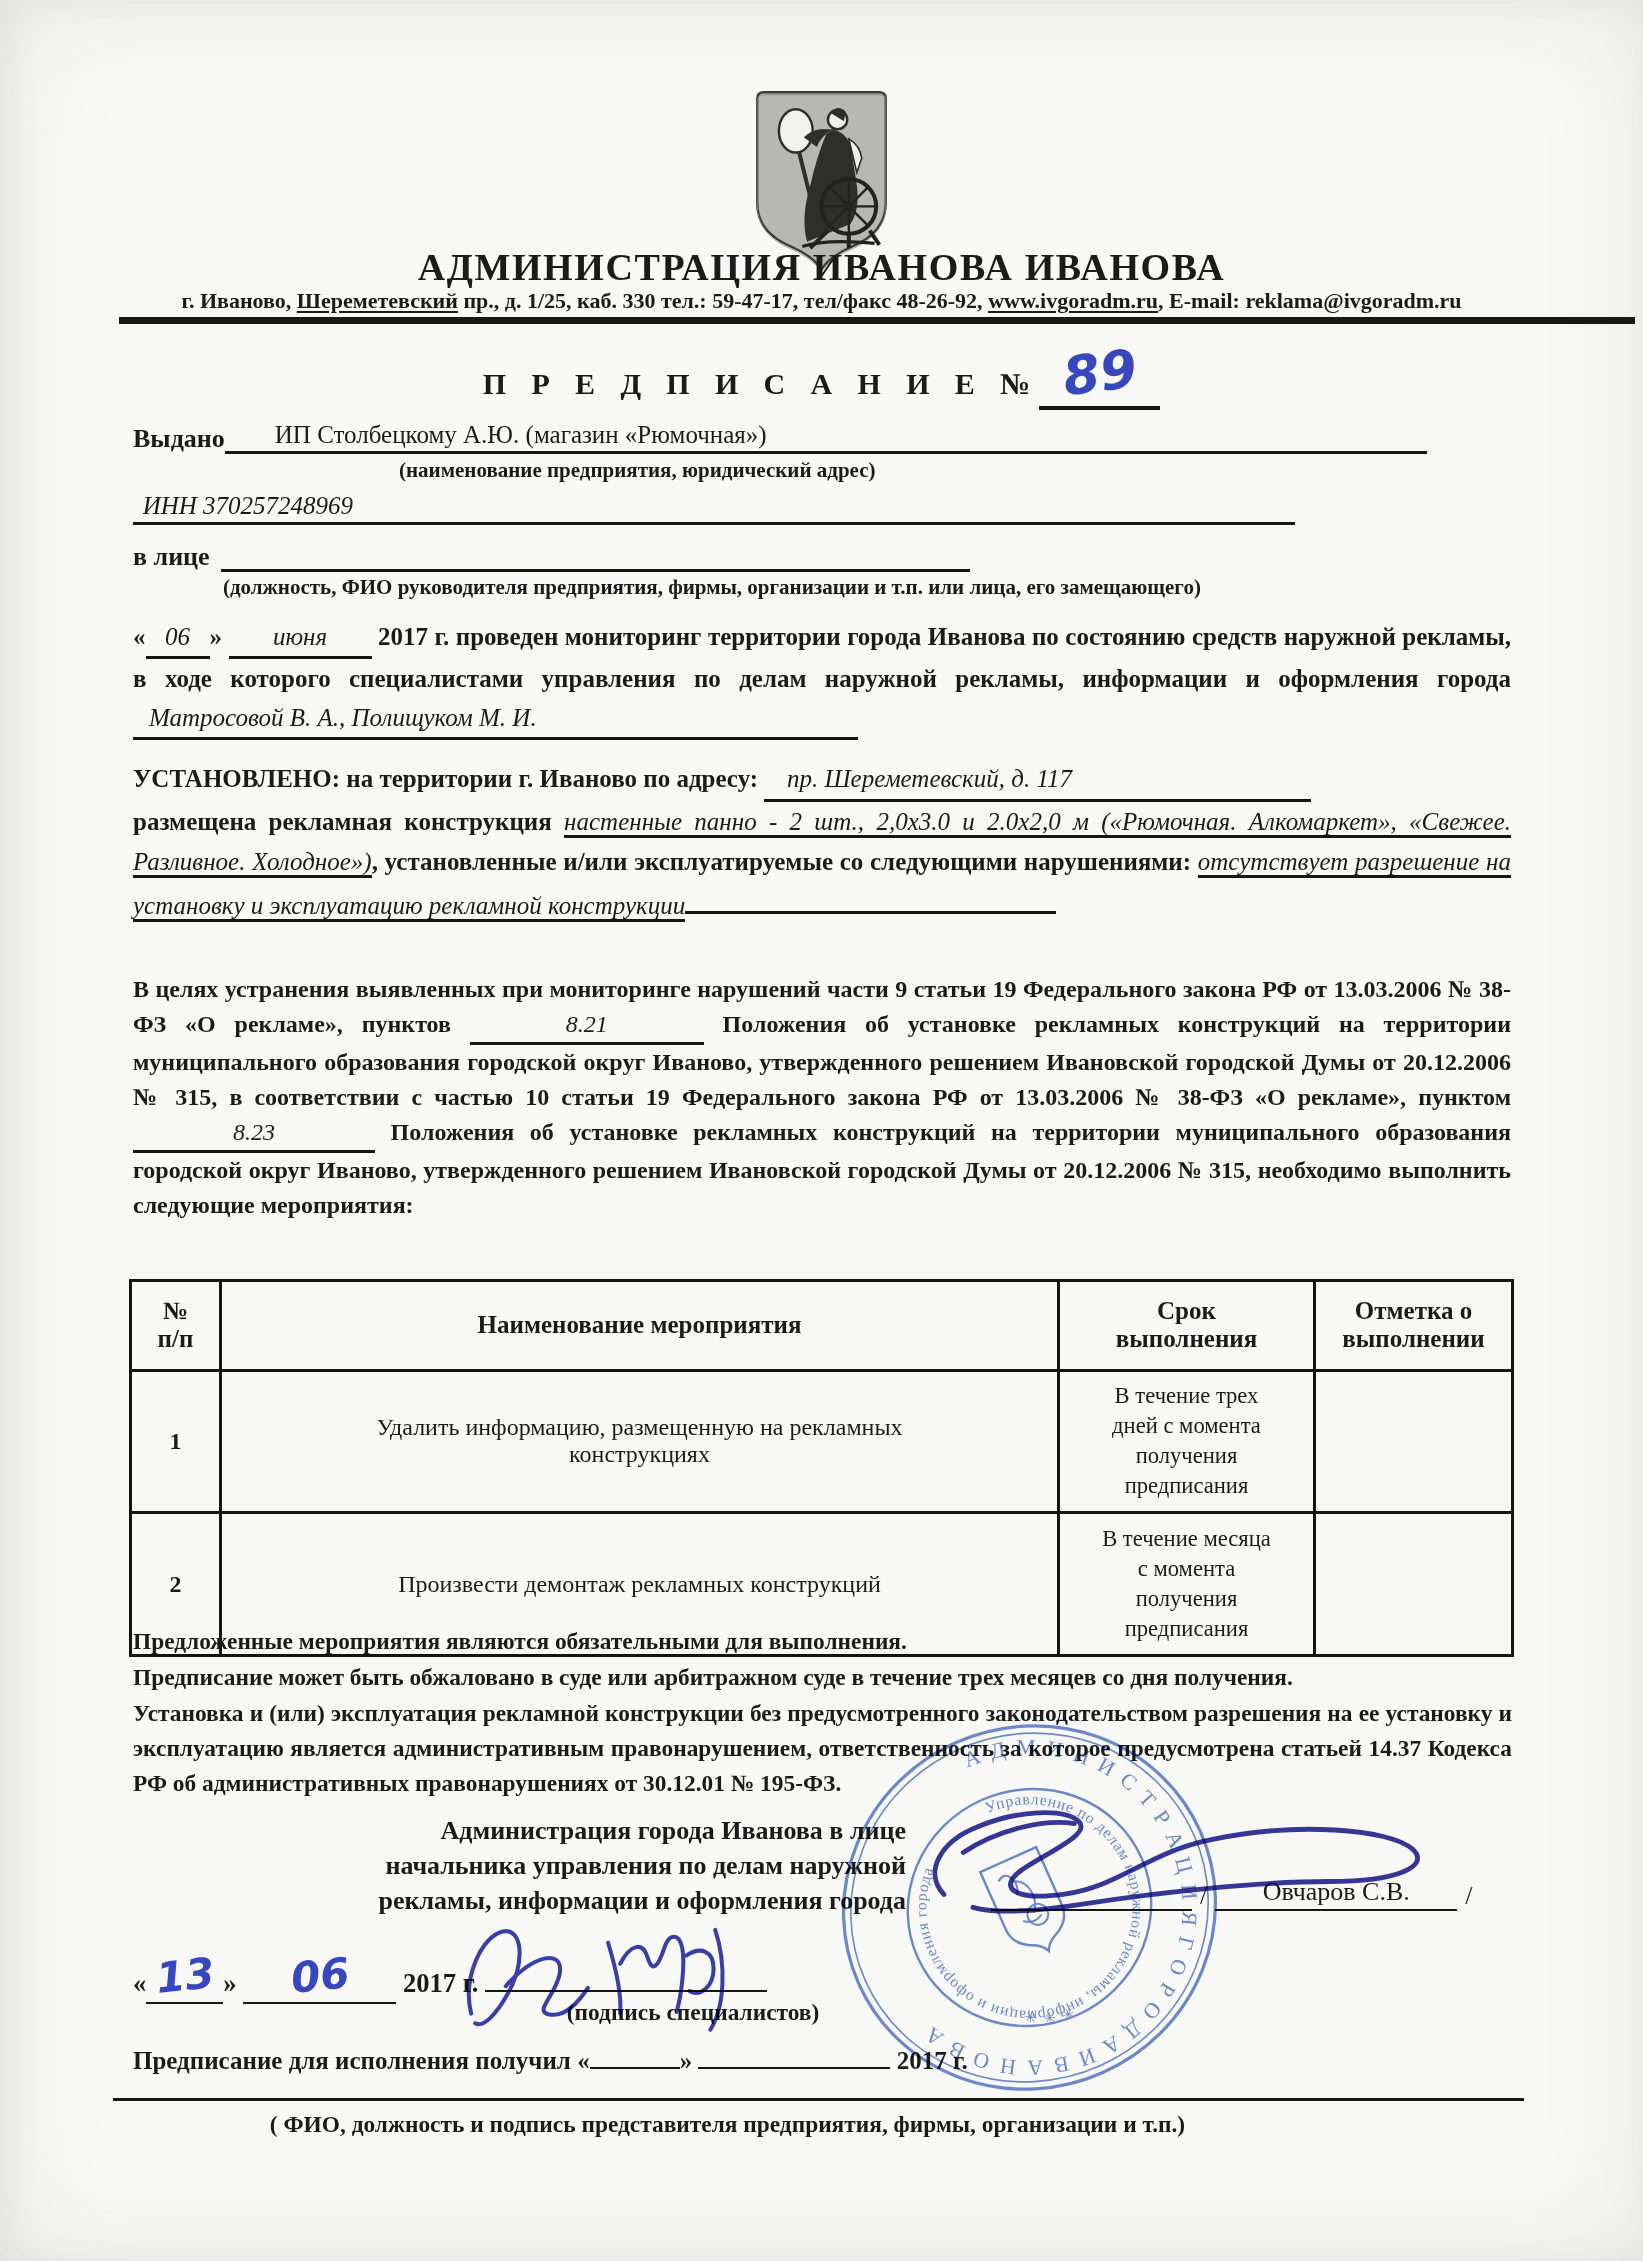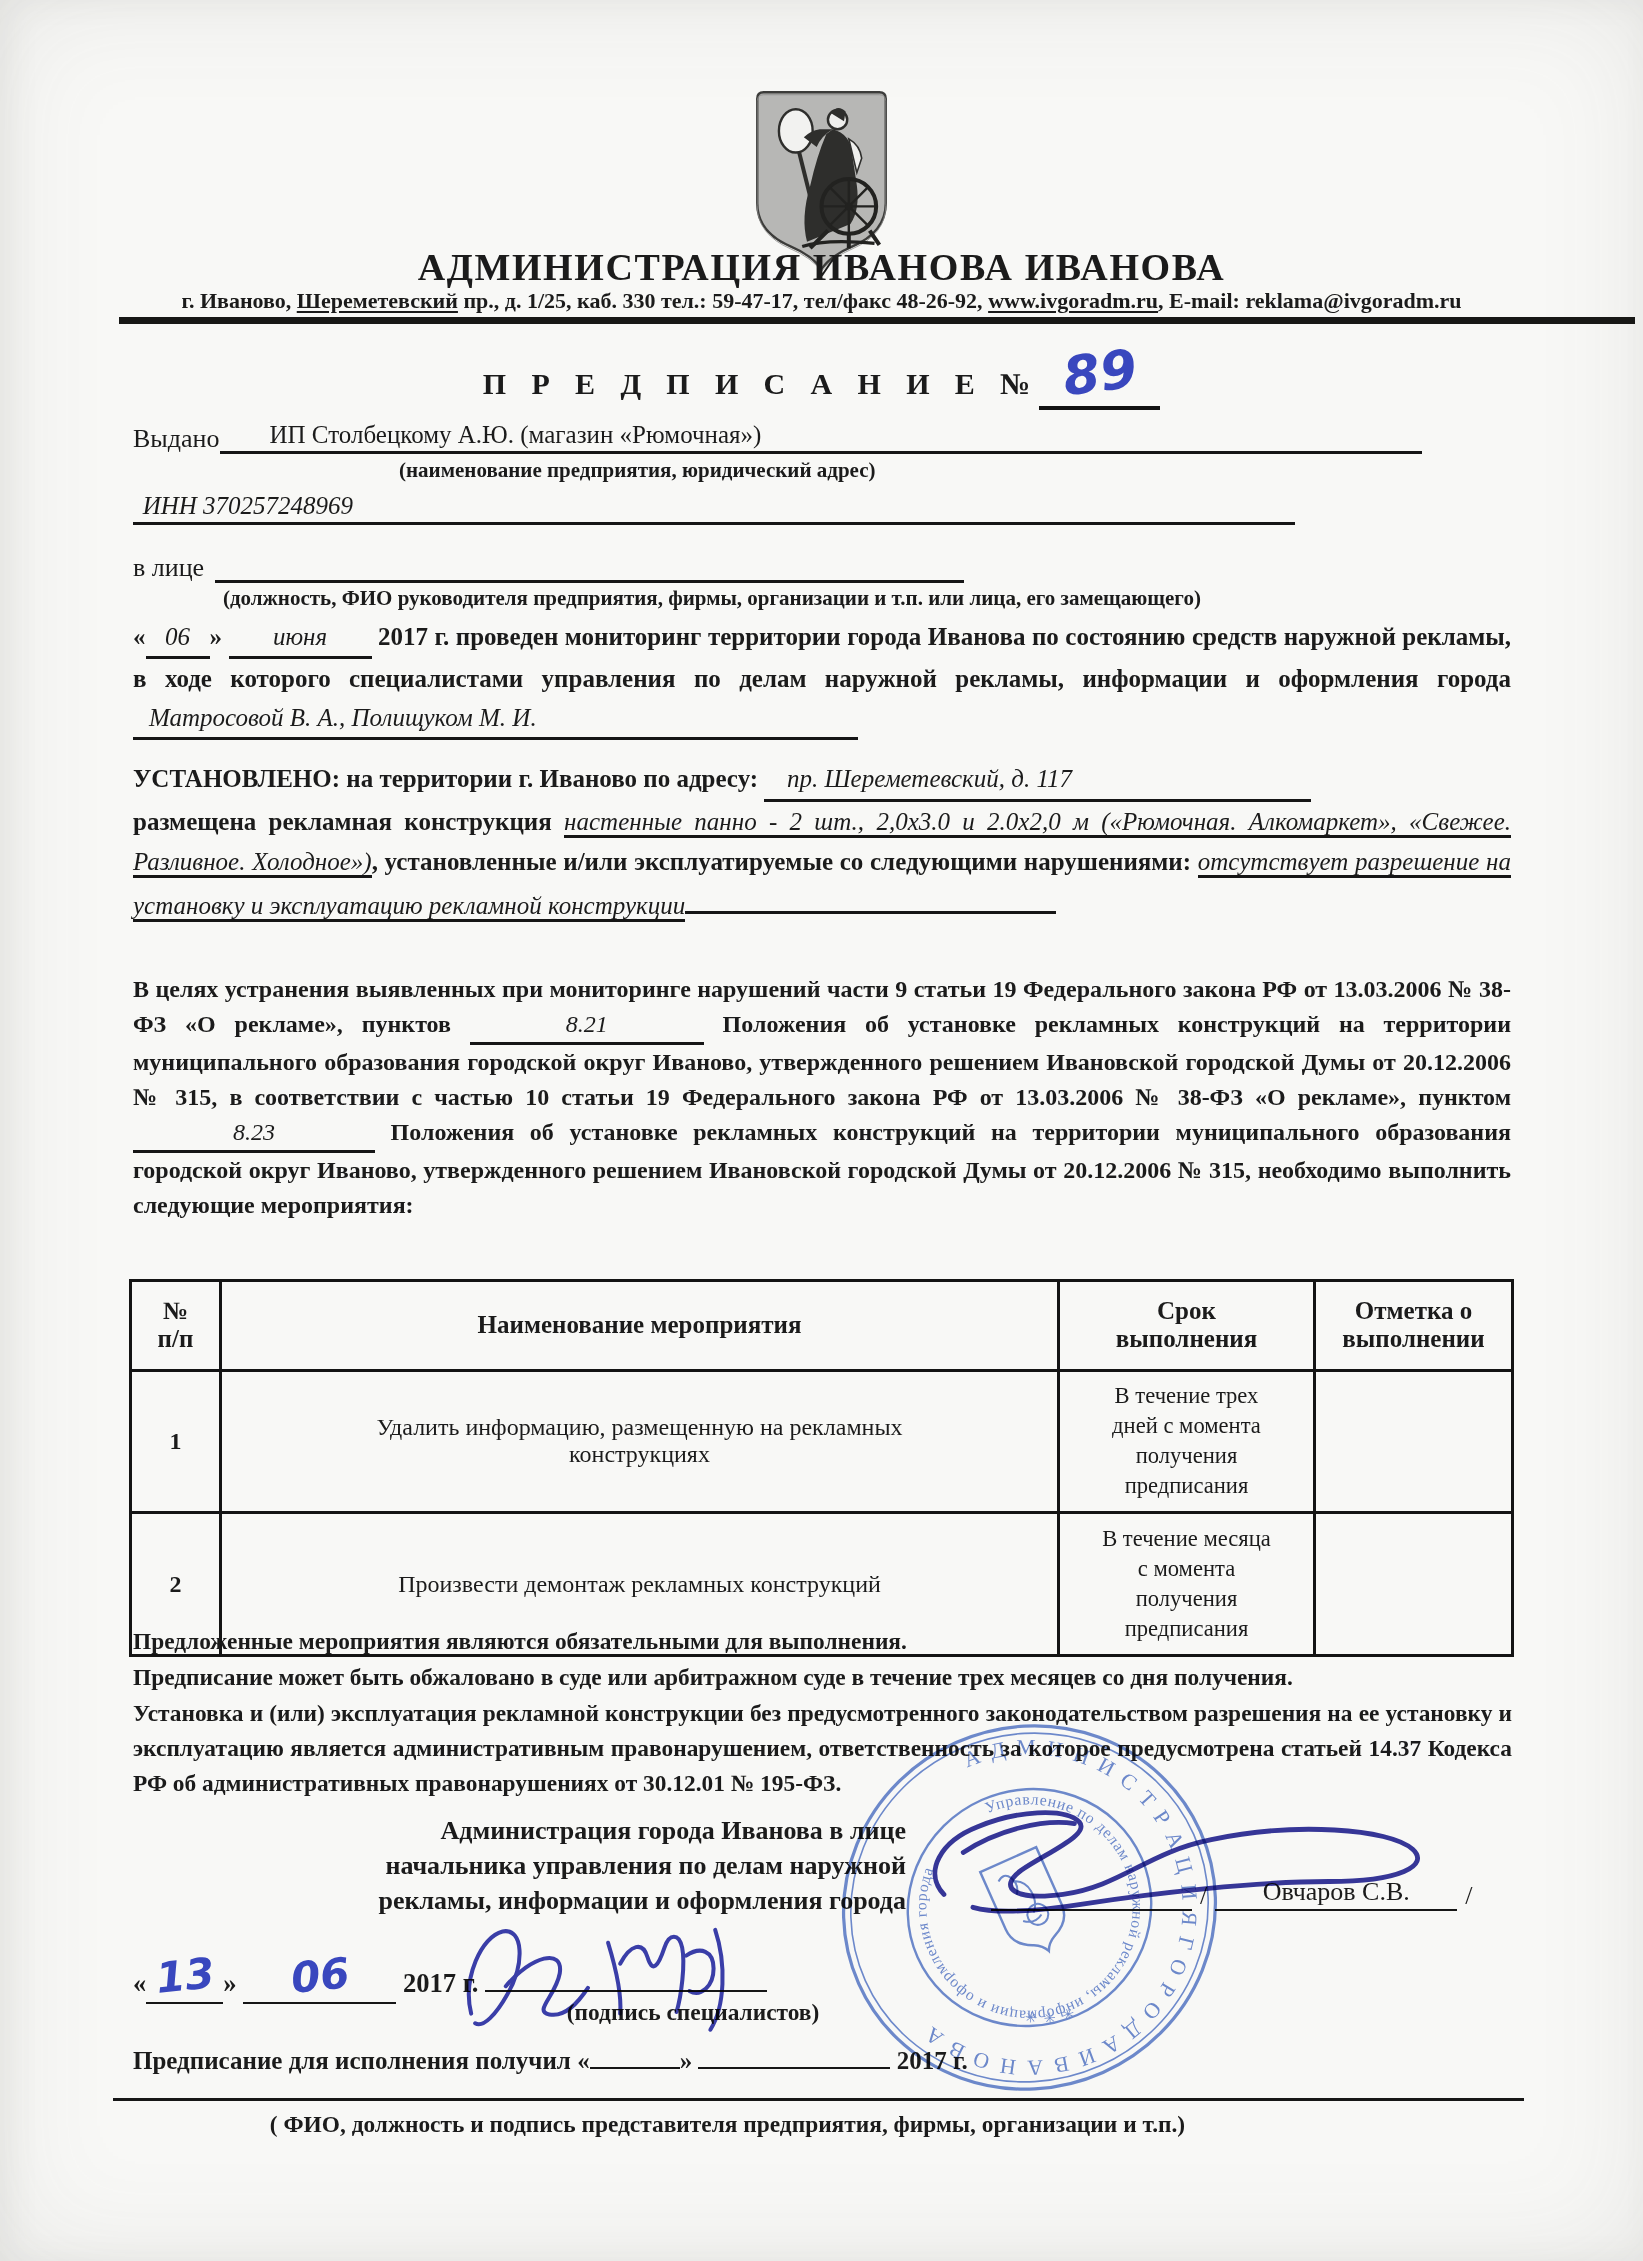--- a/index.html
+++ b/index.html
@@ -26,21 +26,21 @@
   .hw{font-family:"DejaVu Sans", sans-serif; font-style:italic; color:#3947be;}
   .hw-num{display:inline-block; font-size:53px; transform:rotate(-7deg); position:relative; top:-14.5px;}
   
   .fi{font-style:italic; font-weight:normal;}
   .slot{display:inline-block; border-bottom:3.2px solid #161616; text-align:center;}
   .wrapfill{border-bottom:3.2px solid #161616;}
   .blank{display:inline-block; border-bottom:3.2px solid #161616;}
   
   .issued{top:421px; left:133px; width:1378px; font-size:26px;}
   .row-flex{display:flex; align-items:flex-end;}
-  .lab{font-weight:normal; white-space:nowrap;}
+  .lab{font-weight:bold; white-space:nowrap;}
   .val-fill{border-bottom:3.2px solid #161616; font-size:25px; padding-left:50px; padding-bottom:1.6px;}
   .cap{font-weight:bold; font-size:21px;}
   
   .para{font-weight:bold; text-align:justify;}
   .p1{top:617px; left:133px; width:1378px; font-size:25px; line-height:39px;}
   .p2{top:759px; left:133px; width:1378px; font-size:25px; line-height:40px;}
   .p3{top:972px; left:133px; width:1378px; font-size:24px; line-height:35px;}
   
   .tbl-wrap{top:1279px; left:129px; width:1382px;}
   table{border-collapse:collapse; width:100%; table-layout:fixed;}
@@ -105,21 +105,21 @@
 
   <div class="abs issued">
     <div class="row-flex">
       <span class="lab">Выдано</span>
       <span class="val-fill" style="width:1152px;">ИП Столбецкому А.Ю.  (магазин «Рюмочная»)</span>
     </div>
     <div class="cap" style="margin:4.8px 0 0 266px;">(наименование предприятия, юридический адрес)</div>
     <div style="margin-top:8px;">
       <span class="slot fi" style="width:1152px; text-align:left; padding-left:9.7px; font-size:25px; padding-bottom:1.6px;">ИНН 370257248969</span>
     </div>
-    <div class="row-flex" style="margin-top:20px;">
+    <div class="row-flex" style="margin-top:9px;">
       <span class="lab">в лице</span>
       <span class="blank" style="width:749px; margin-left:11.3px; height:35px;"></span>
     </div>
     <div class="cap" style="margin:3.2px 0 0 90px;">(должность, ФИО руководителя предприятия, фирмы, организации и т.п. или лица, его замещающего)</div>
   </div>
 
   <div class="abs para p1"><span>«</span><span class="slot fi" style="width:64px;">06</span><span>»</span> <span class="slot fi" style="width:143px;">июня</span> <span>2017 г. проведен мониторинг территории города Иванова по состоянию средств наружной рекламы, в ходе которого специалистами управления по делам наружной рекламы, информации и оформления города</span> <span class="slot fi" style="min-width:709px; text-align:left; padding-left:16px;">Матросовой В. А., Полищуком М. И.</span></div>
 
   <div class="abs para p2"><span>УСТАНОВЛЕНО: на территории г. Иваново по адресу:</span> <span class="slot fi" style="width:524px; text-align:left; padding-left:22.6px;">пр. Шереметевский,   д. 117</span><br><span>размещена рекламная конструкция </span><span class="fi wrapfill">настенные панно - 2 шт.,  2,0х3.0 и 2.0х2,0 м («Рюмочная. Алкомаркет»,  «Свежее.  Разливное.  Холодное»)</span><span>, установленные и/или эксплуатируемые со следующими нарушениями: </span><span class="fi wrapfill">отсутствует разрешение на установку и эксплуатацию рекламной конструкции</span><span class="blank" style="width:371px; height:29px;"></span></div>
 

